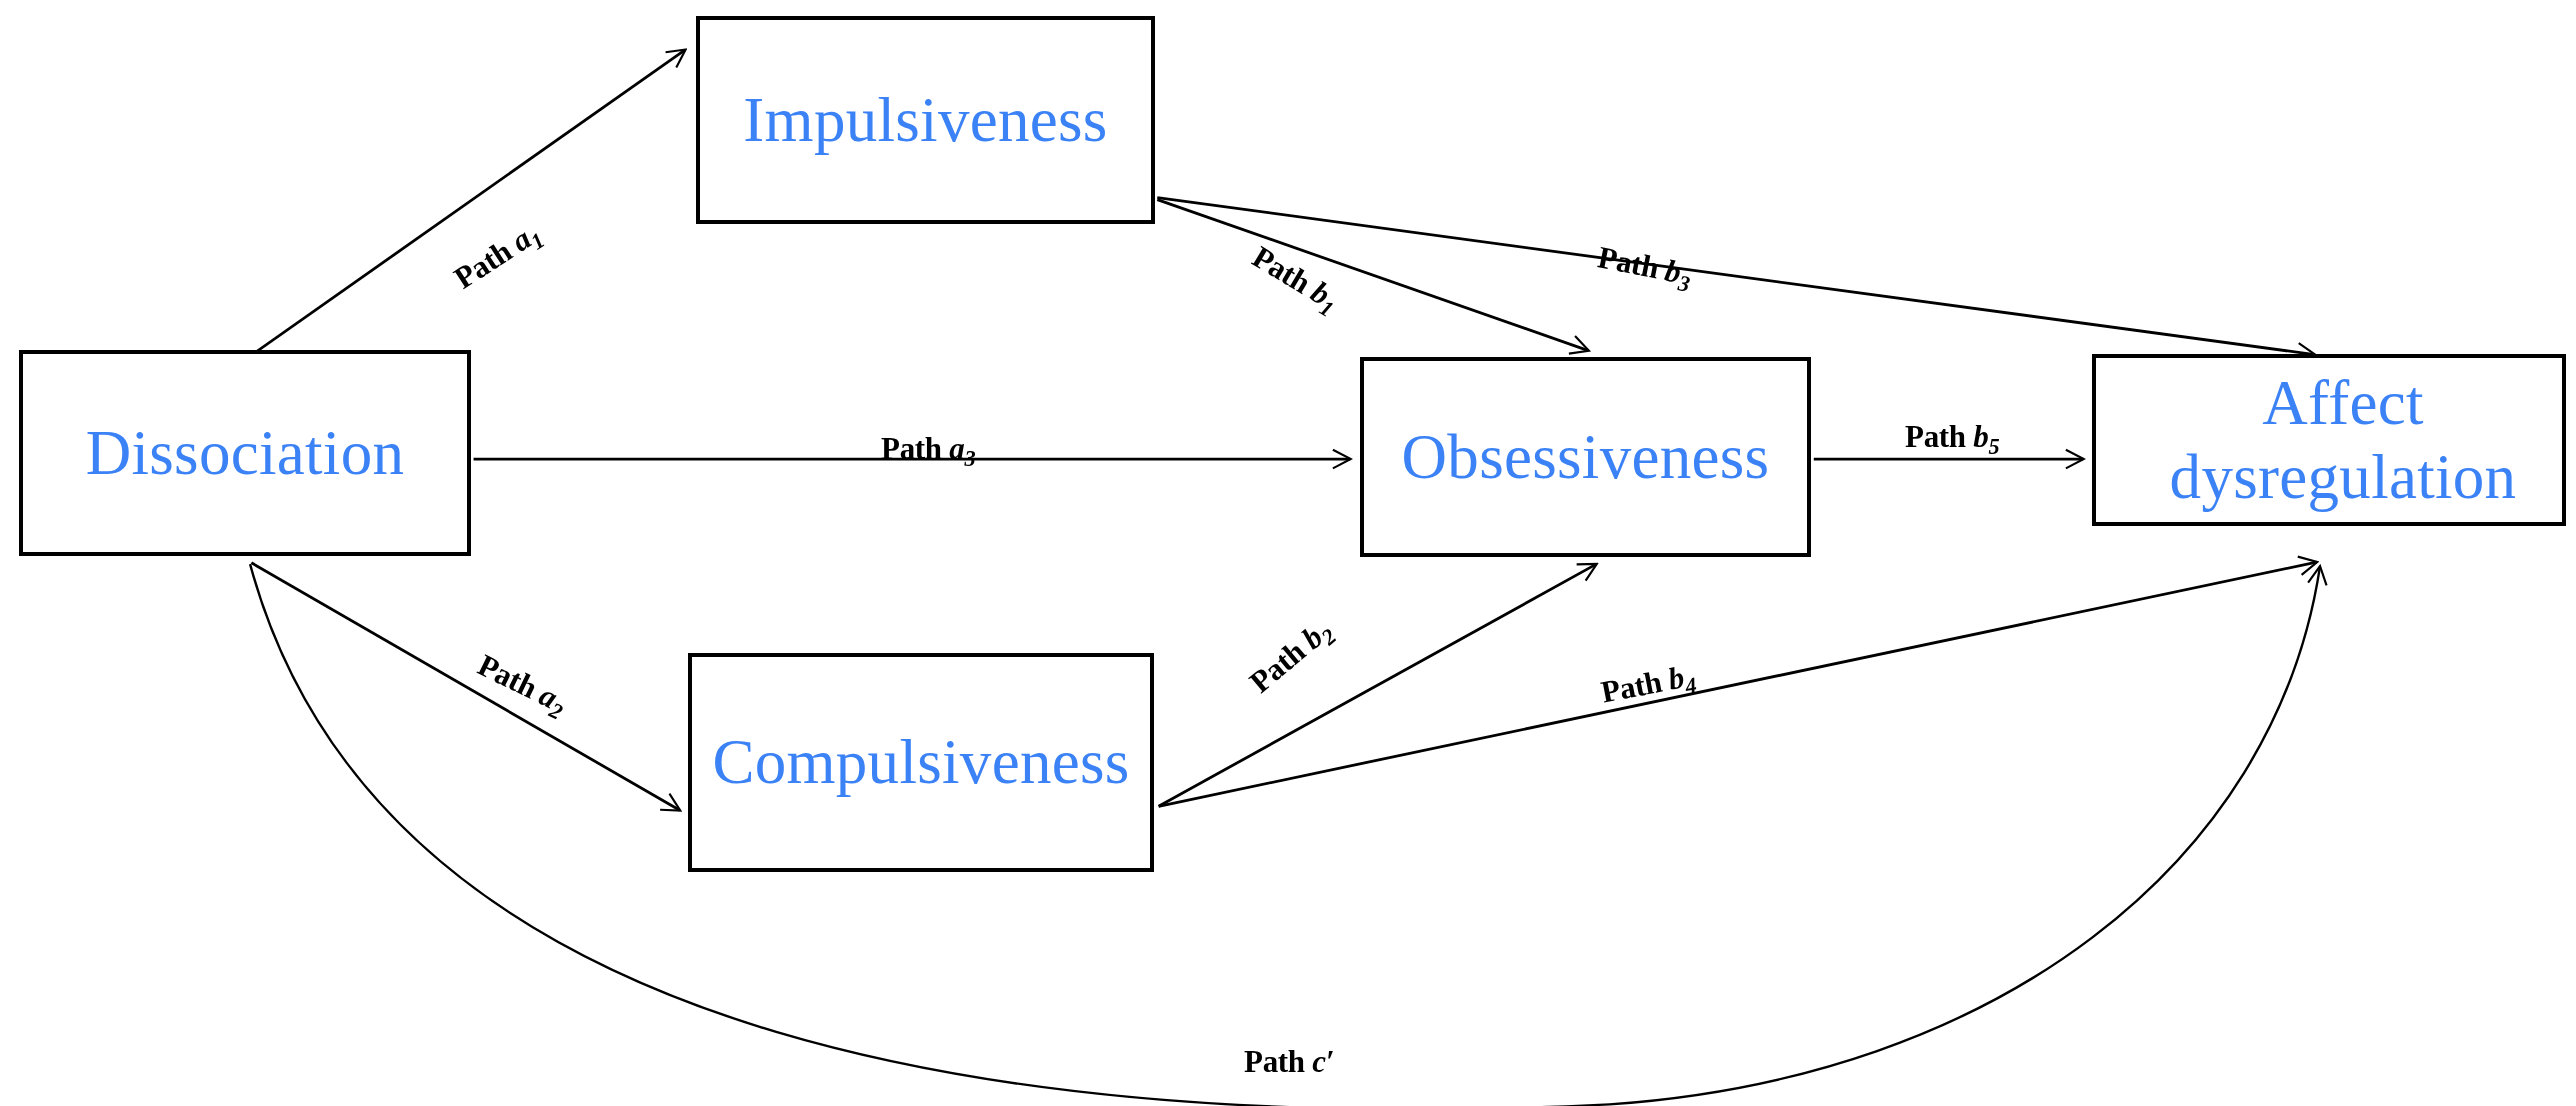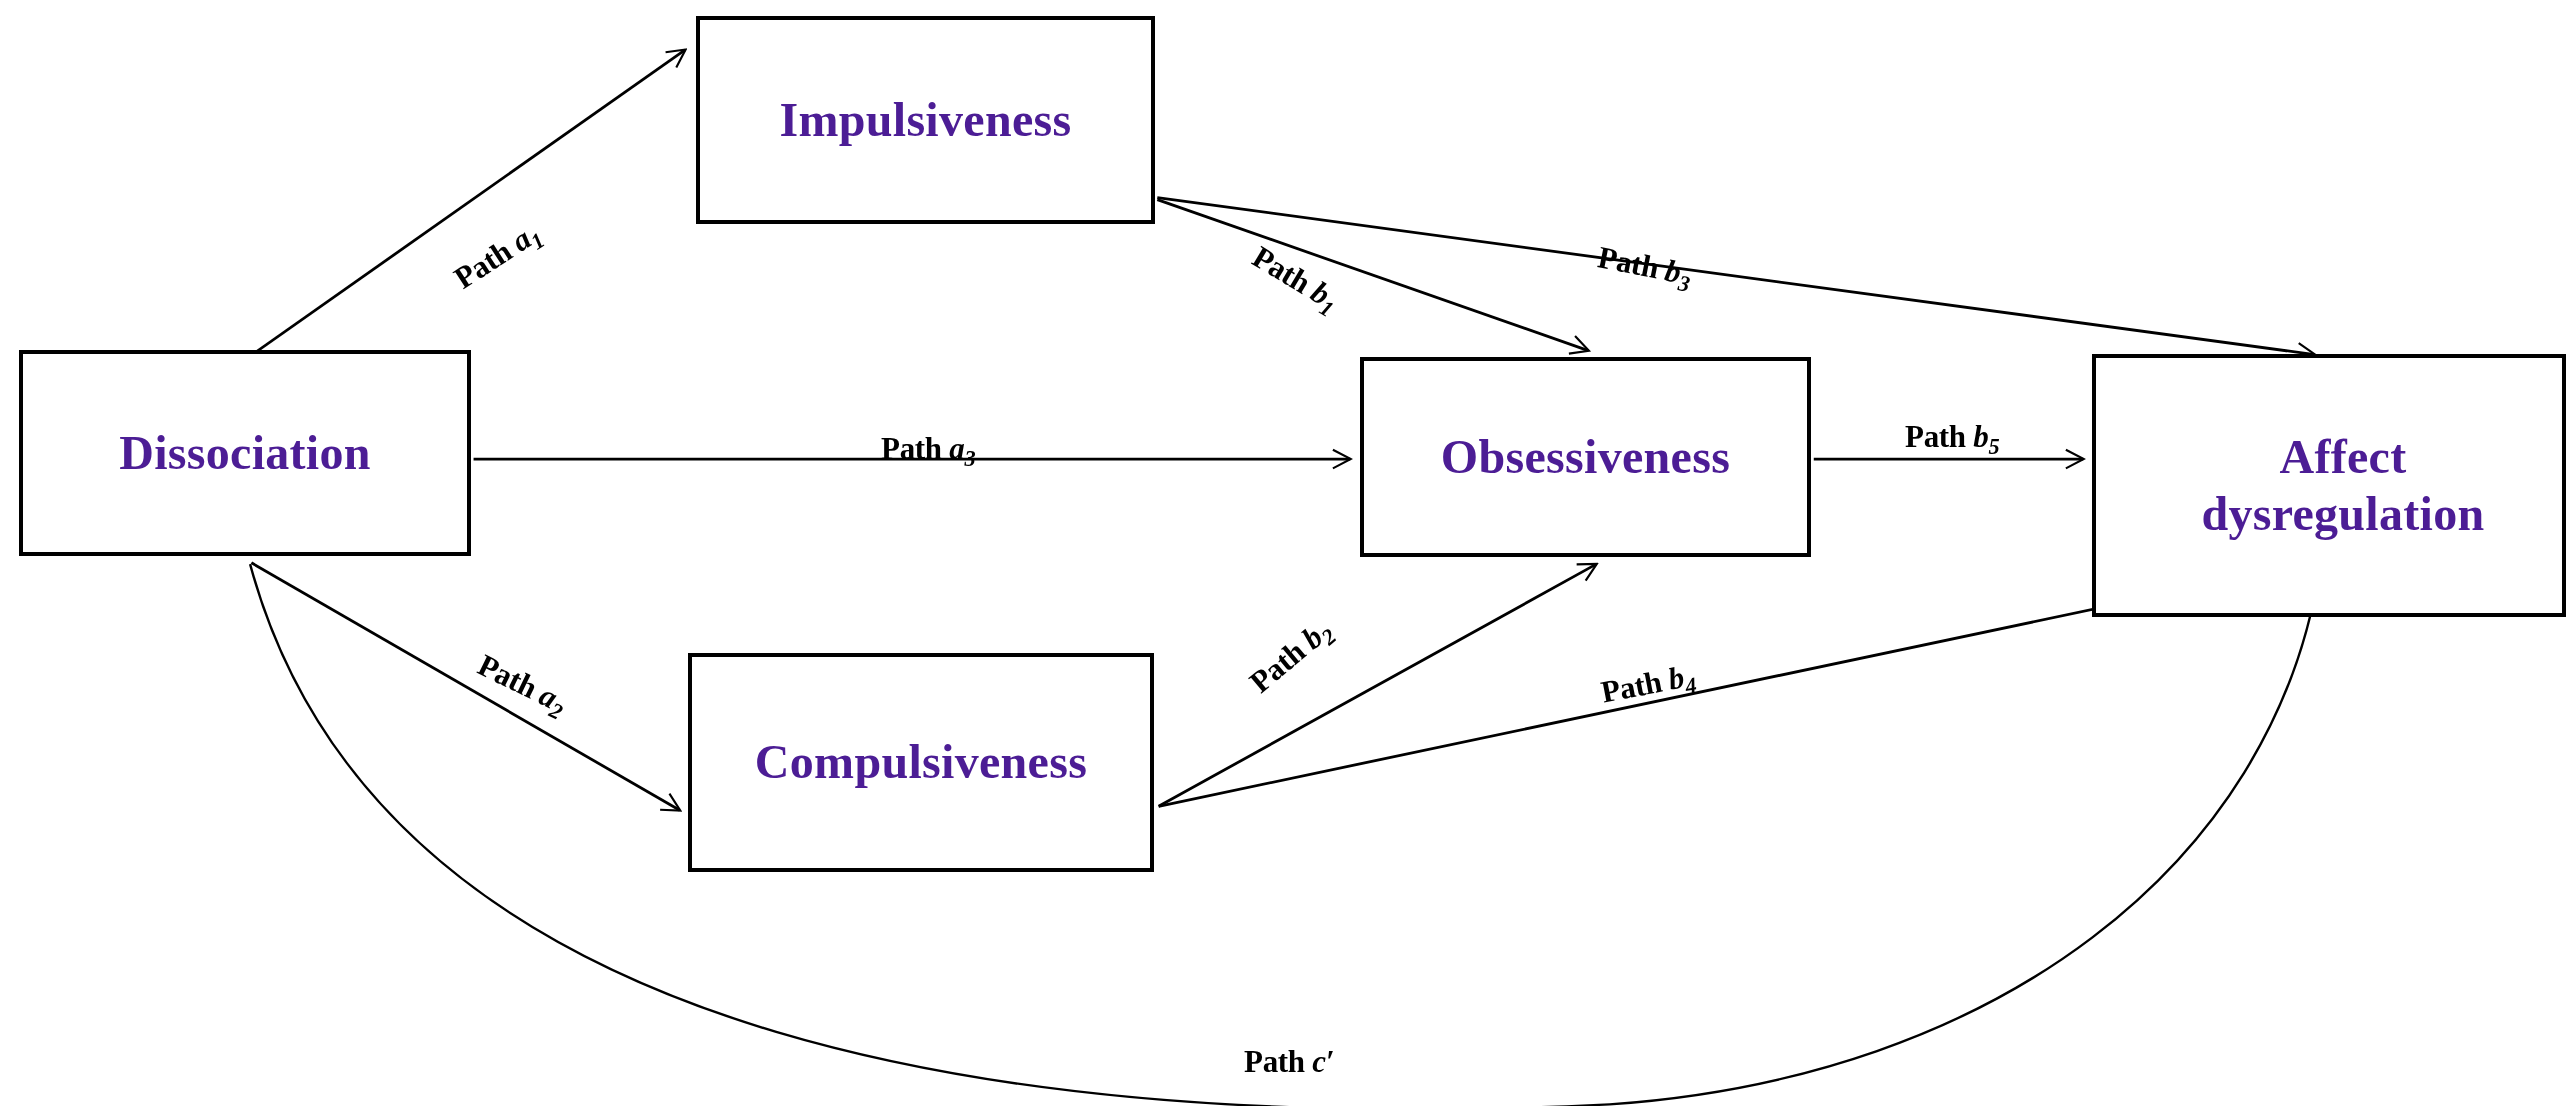--- a/index.html
+++ b/index.html
@@ -31,23 +31,23 @@
     border: 4.7px solid #000000;
     background: #ffffff;
     display: flex;
     align-items: center;
     justify-content: center;
     text-align: center;
     line-height: 1.18;
   }
   .node-label {
     font-family: "Liberation Serif", "DejaVu Serif", serif;
-    font-size: 48px;
-    font-weight: 700;
-    color: #4c1d95;
+    font-size: 63px;
+    font-weight: 400;
+    color: #3b82f6;
     letter-spacing: 0.3px;
     white-space: pre-line;
   }
   .path-label {
     position: absolute;
     font-family: "Liberation Serif", "DejaVu Serif", serif;
     font-weight: bold;
     font-size: 31px;
     color: #000000;
     white-space: nowrap;
@@ -93,21 +93,21 @@
   </div>
   <div class="node-box" style="left: 696px; top: 16px; width: 459px; height: 208px;">
     <span class="node-label">Impulsiveness</span>
   </div>
   <div class="node-box" style="left: 688px; top: 653px; width: 466px; height: 219px;">
     <span class="node-label">Compulsiveness</span>
   </div>
   <div class="node-box" style="left: 1360px; top: 357px; width: 451px; height: 200px;">
     <span class="node-label">Obsessiveness</span>
   </div>
-  <div class="node-box" style="left: 2092px; top: 354px; width: 474px; height: 263px; padding-left: 28px;">
+  <div class="node-box" style="left: 2092px; top: 354px; width: 474px; height: 172px; padding-left: 28px;">
     <span class="node-label">Affect
 dysregulation</span>
   </div>
 
   <div class="path-label" style="left: 459px; top: 263px; transform: rotate(-33deg);"><span class="pl-pre">Path </span><span class="pl-var">a</span><span class="pl-sub">1</span></div>
   <div class="path-label" style="left: 479px; top: 645px; transform: rotate(26deg);"><span class="pl-pre">Path </span><span class="pl-var">a</span><span class="pl-sub">2</span></div>
   <div class="path-label" style="left: 881px; top: 431px; transform: rotate(0deg); text-align: center;"><span class="pl-pre">Path </span><span class="pl-var">a</span><span class="pl-sub">3</span></div>
   <div class="path-label" style="left: 1254px; top: 236px; transform: rotate(31deg);"><span class="pl-pre">Path </span><span class="pl-var">b</span><span class="pl-sub">1</span></div>
   <div class="path-label" style="left: 1256px; top: 668px; transform: rotate(-40deg);"><span class="pl-pre">Path </span><span class="pl-var">b</span><span class="pl-sub">2</span></div>
   <div class="path-label" style="left: 1598px; top: 239px; transform: rotate(11deg);"><span class="pl-pre">Path </span><span class="pl-var">b</span><span class="pl-sub">3</span></div>

